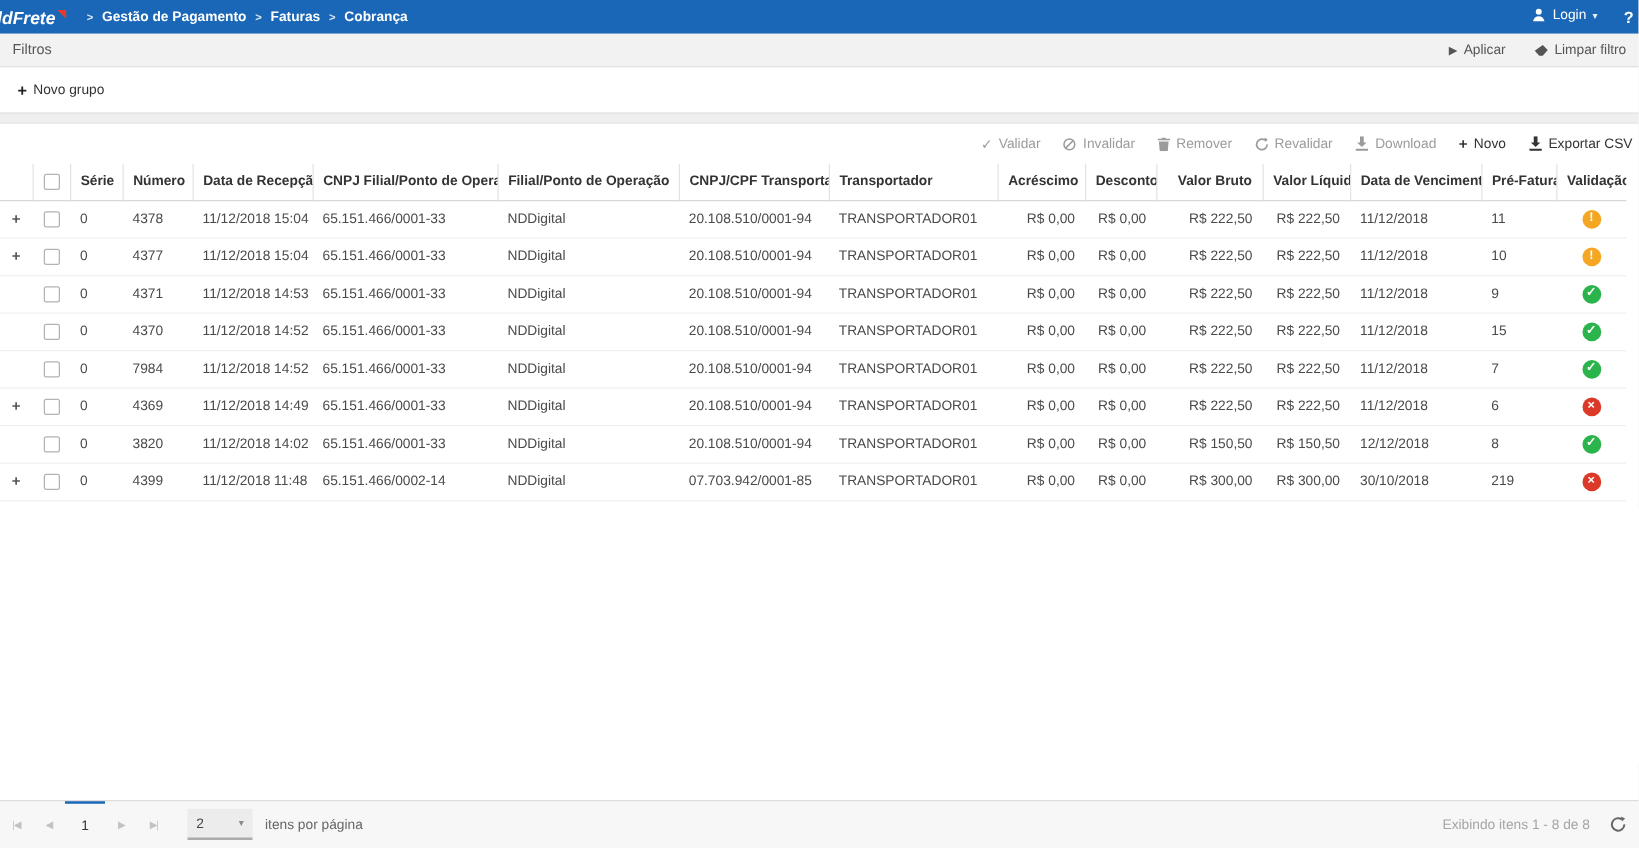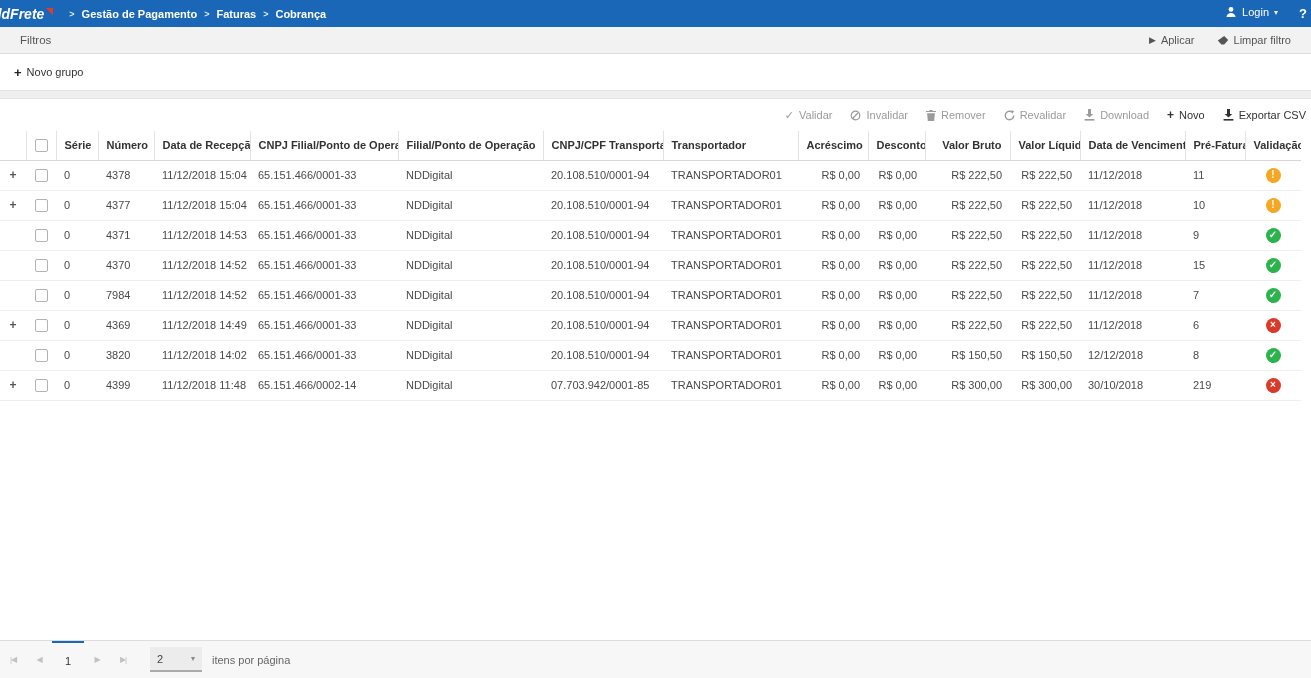--- a/index.html
+++ b/index.html
@@ -13,21 +13,21 @@
   .logo .flag{position:absolute;top:2px;right:0;width:8px;height:8px;background:#e23b2e;clip-path:polygon(0 0,100% 0,100% 100%)}
   .breadcrumb{display:flex;align-items:center;margin-left:16px;gap:7px;font-weight:bold;font-size:11px}
   .crumb-sep{color:rgba(255,255,255,.85);font-size:9px;font-weight:bold}
   .crumb{cursor:pointer;white-space:nowrap}
   .topbar-right{margin-left:auto;display:flex;align-items:flex-start;gap:5px}
   .login-box{display:flex;align-items:center;gap:5px;cursor:pointer}
   .chev-down{font-size:8px;color:rgba(255,255,255,.9)}
   .help-btn{font-weight:bold;font-size:13px;margin-left:16px;margin-right:-2px;cursor:pointer}
 
   
-  .filters-bar{height:27px;flex:0 0 auto;background:#f2f2f2;border-bottom:1px solid #dcdcdc;display:flex;align-items:center;padding:0 20px;color:#555}
+  .filters-bar{height:27px;flex:0 0 auto;background:#f2f2f2;border-bottom:1px solid #dcdcdc;display:flex;align-items:center;padding:0 10px;color:#555}
   .filters-title{font-size:11.5px}
   .filters-actions{margin-left:auto;display:flex;align-items:center;gap:22px}
   .flt-action{display:flex;align-items:center;gap:5px;cursor:pointer;color:#555}
   .play-glyph{font-size:9px;color:#555}
 
   
   .group-panel{height:36px;flex:0 0 auto;background:#fff;display:flex;align-items:center;padding:0 14px}
   .new-group{display:flex;align-items:center;gap:5px;cursor:pointer;color:#333}
   .plus-glyph{font-weight:bold;font-size:13px;color:#222}
   .spacer{height:9px;flex:0 0 auto;background:#efefef;border-top:1px solid #e2e2e2;border-bottom:1px solid #e2e2e2}
@@ -388,15 +388,24 @@
         <span>▶</span>
       </span>
     <span class="pg-btn">
         <span>▶|</span>
       </span>
     <span class="size-select">
       <span>2</span>
       <span class="sel-chev">▾</span>
     </span>
     <span class="pager-label">itens por página</span>
+    <div class="pager-right">
+      <span class="pager-status">Exibindo itens 1 - 8 de 8</span>
+      <span class="refresh-btn">
+        <svg width="13" height="13" viewBox="0 0 12 12">
+            <path d="M10.6 6A4.6 4.6 0 1 1 8.7 2.3" fill="none" stroke="#666" stroke-width="1.5"></path>
+            <path d="M8.1 0.1 L11.2 1.7 8.8 3.9z" fill="#666"></path>
+          </svg>
+      </span>
+    </div>
   </footer>
 
 </div>
 
 </body></html>

